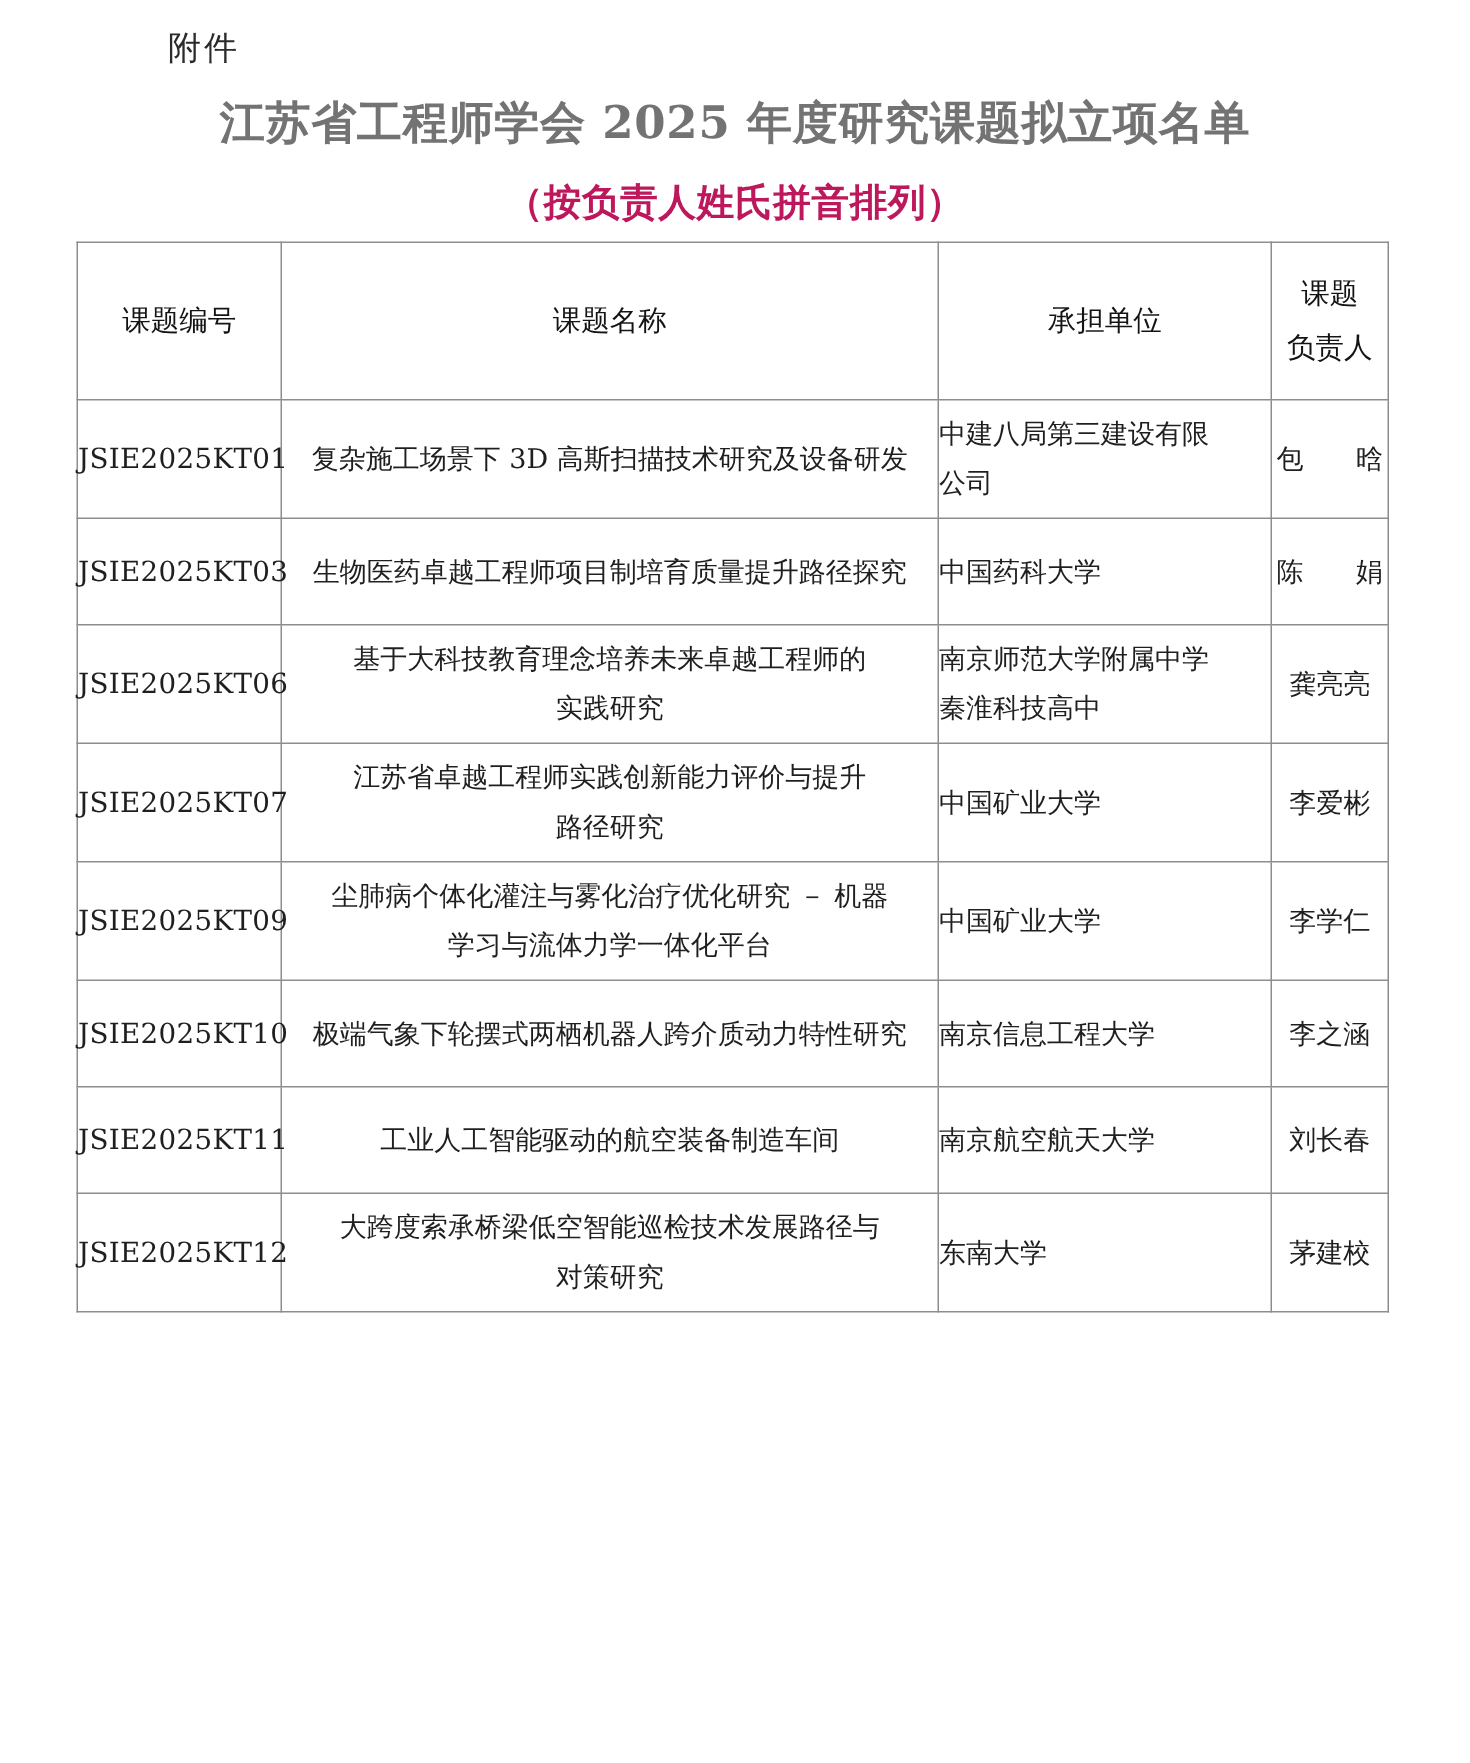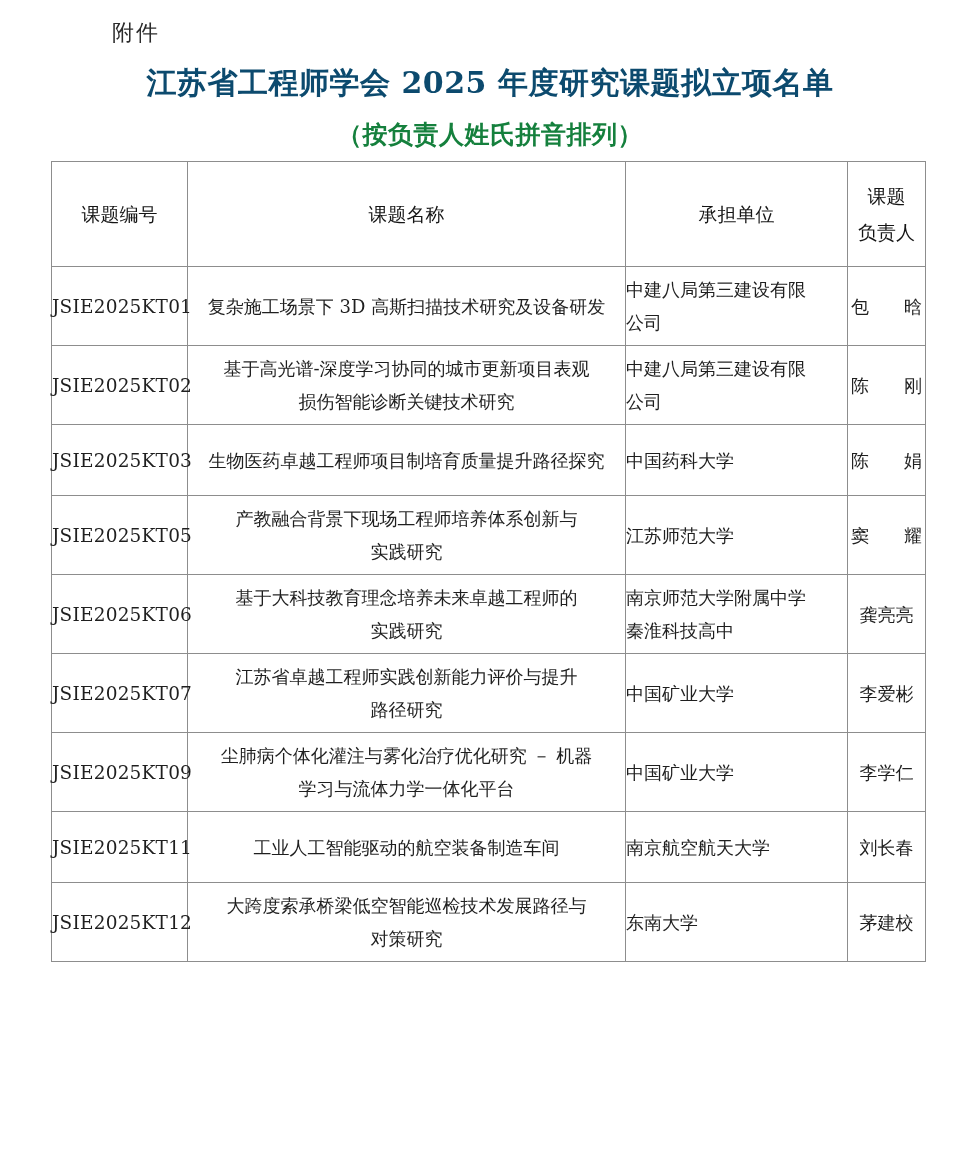--- a/index.html
+++ b/index.html
@@ -39,34 +39,34 @@
   .doc-title {
     position: absolute;
     left: 0;
     top: 62px;
     width: 980px;
     text-align: center;
     font-size: 30px;
     line-height: 42px;
     font-weight: 700;
     letter-spacing: 0.5px;
-    color: #0c4a6e;
+    color: #737373;
     white-space: nowrap;
   }
   .doc-subtitle {
     position: absolute;
     left: 0;
     top: 116px;
     width: 980px;
     text-align: center;
     font-size: 25px;
     line-height: 38px;
     font-weight: 700;
     letter-spacing: 0.5px;
-    color: #15803d;
+    color: #be185d;
     white-space: nowrap;
   }
 
   
   .table-wrap {
     position: absolute;
     left: 51px;
     top: 161px;
     width: 874px;
   }
@@ -196,60 +196,33 @@
               <span class="txt">复杂施工场景下 3D 高斯扫描技术研究及设备研发</span>
             </td>
             <td class="org">
               <span class="txt">中建八局第三建设有限</span>
               <span class="txt">公司</span>
             </td>
             <td class="lead">
               <span class="nm spread">包晗</span>
             </td>
           </tr>
-          <tr class="r-2line">
-            <td class="code">JSIE2025KT02</td>
-            <td class="name">
-              <span class="txt">基于高光谱-深度学习协同的城市更新项目表观</span>
-              <span class="txt">损伤智能诊断关键技术研究</span>
-            </td>
-            <td class="org">
-              <span class="txt">中建八局第三建设有限</span>
-              <span class="txt">公司</span>
-            </td>
-            <td class="lead">
-              <span class="nm spread">陈刚</span>
-            </td>
-          </tr>
           <tr class="r-1line">
             <td class="code">JSIE2025KT03</td>
             <td class="name">
               <span class="txt">生物医药卓越工程师项目制培育质量提升路径探究</span>
             </td>
             <td class="org">
               <span class="txt">中国药科大学</span>
             </td>
             <td class="lead">
               <span class="nm spread">陈娟</span>
             </td>
           </tr>
           <tr class="r-2line">
-            <td class="code">JSIE2025KT05</td>
-            <td class="name">
-              <span class="txt">产教融合背景下现场工程师培养体系创新与</span>
-              <span class="txt">实践研究</span>
-            </td>
-            <td class="org">
-              <span class="txt">江苏师范大学</span>
-            </td>
-            <td class="lead">
-              <span class="nm spread">窦耀</span>
-            </td>
-          </tr>
-          <tr class="r-2line">
             <td class="code">JSIE2025KT06</td>
             <td class="name">
               <span class="txt">基于大科技教育理念培养未来卓越工程师的</span>
               <span class="txt">实践研究</span>
             </td>
             <td class="org">
               <span class="txt">南京师范大学附属中学</span>
               <span class="txt">秦淮科技高中</span>
             </td>
             <td class="lead"><span class="nm">龚亮亮</span></td>
@@ -268,20 +241,30 @@
           <tr class="r-2line">
             <td class="code">JSIE2025KT09</td>
             <td class="name">
               <span class="txt">尘肺病个体化灌注与雾化治疗优化研究 － 机器</span>
               <span class="txt">学习与流体力学一体化平台</span>
             </td>
             <td class="org">
               <span class="txt">中国矿业大学</span>
             </td>
             <td class="lead"><span class="nm">李学仁</span></td>
+          </tr>
+          <tr class="r-1line">
+            <td class="code">JSIE2025KT10</td>
+            <td class="name">
+              <span class="txt">极端气象下轮摆式两栖机器人跨介质动力特性研究</span>
+            </td>
+            <td class="org">
+              <span class="txt">南京信息工程大学</span>
+            </td>
+            <td class="lead"><span class="nm">李之涵</span></td>
           </tr>
           <tr class="r-1line">
             <td class="code">JSIE2025KT11</td>
             <td class="name">
               <span class="txt">工业人工智能驱动的航空装备制造车间</span>
             </td>
             <td class="org">
               <span class="txt">南京航空航天大学</span>
             </td>
             <td class="lead"><span class="nm">刘长春</span></td>

